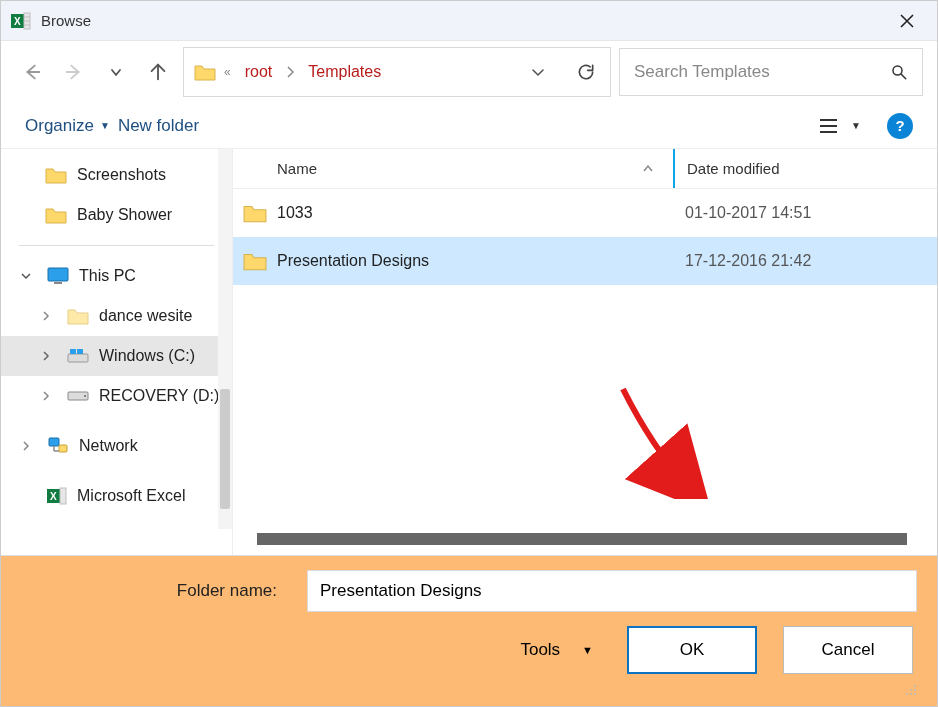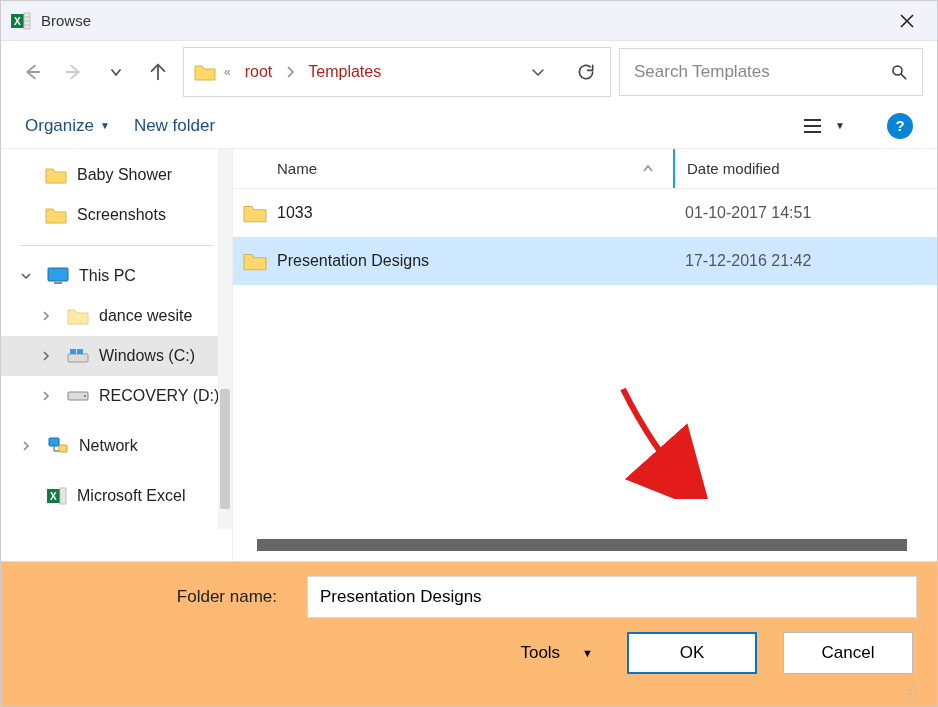--- a/index.html
+++ b/index.html
@@ -36,21 +36,21 @@
     padding: 0 14px; color:#777;
   }
   .searchbox input {
     flex:1; border:none; outline:none; font-size:17px; color:#333; background:transparent;
   }
   .searchbox input::placeholder { color:#888; }
   .searchbox .sicon { color:#555; }
 
   
   .toolrow {
-    height: 46px; display:flex; align-items:center; padding: 0 24px; gap: 24px;
+    height: 46px; display:flex; align-items:center; padding: 0 24px; gap: 8px;
     border-bottom: 1px solid #eee;
   }
   .toolrow .link { color:#205081; font-size:17px; display:flex; align-items:center; gap:6px; cursor:pointer; }
   .toolrow .caretd { font-size:10px; color:#205081; }
   .toolrow .spacer { flex:1; }
   .viewbtn { display:flex; align-items:center; gap:10px; color:#333; cursor:pointer; }
   .helpbtn {
     width:26px; height:26px; border-radius:50%; background:#0a84d6; color:#fff;
     display:flex; align-items:center; justify-content:center; font-size:15px; font-weight:bold;
     margin-left: 18px;
@@ -111,21 +111,21 @@
     display:flex; flex-direction:column; gap:14px;
   }
   .row1 { display:flex; align-items:center; gap:14px; }
   .row1 .lbl { width:272px; text-align:right; font-size:17px; color:#222; padding-right:16px; }
   .row1 input {
     flex:1; height:42px; border:1px solid #d9d9d9; padding:0 12px; font-size:17px; outline:none;
   }
   .row2 { display:flex; align-items:center; gap:26px; justify-content:flex-end; padding-right:4px; }
   .tools { display:flex; align-items:center; gap:22px; font-size:17px; cursor:pointer; margin-right:8px; }
   .btn {
-    min-width:130px; height:42px; border:1px solid #bbb; background:#fff;
+    min-width:130px; height:48px; border:1px solid #bbb; background:#fff;
     display:flex; align-items:center; justify-content:center; font-size:17px; cursor:pointer;
   }
   .btn.primary { border:2px solid #0a73c2; }
   .resize { align-self:flex-end; color:#bbb; font-size:12px; margin-top:-6px; }
 
   svg { display:block; }
 </style>
 </head>
 <body>
 
@@ -237,29 +237,29 @@
 
   <div class="mainsplit">
 
     <div class="navpane">
       <div class="navitem sub">
         <span>
           <svg width="22" height="18" viewBox="0 0 22 18">
               <path d="M1 3 h7 l2 3 h11 v11 h-20 z" fill="#ffd86b" stroke="#d9b34a"></path>
             </svg>
         </span>
-        <span class="label">Baby Shower</span>
+        <span class="label">Screenshots</span>
       </div>
       <div class="navitem sub">
         <span>
           <svg width="22" height="18" viewBox="0 0 22 18">
               <path d="M1 3 h7 l2 3 h11 v11 h-20 z" fill="#ffd86b" stroke="#d9b34a"></path>
             </svg>
         </span>
-        <span class="label">Screenshots</span>
+        <span class="label">Baby Shower</span>
       </div>
 
       <div class="nav-sep"></div>
 
       <div class="navitem">
         <span class="chev">
           <svg width="10" height="10" viewBox="0 0 10 10">
               <path d="M1 3 L5 7 L9 3" stroke="#555" stroke-width="1.5" fill="none"></path>
             </svg>
         </span>

